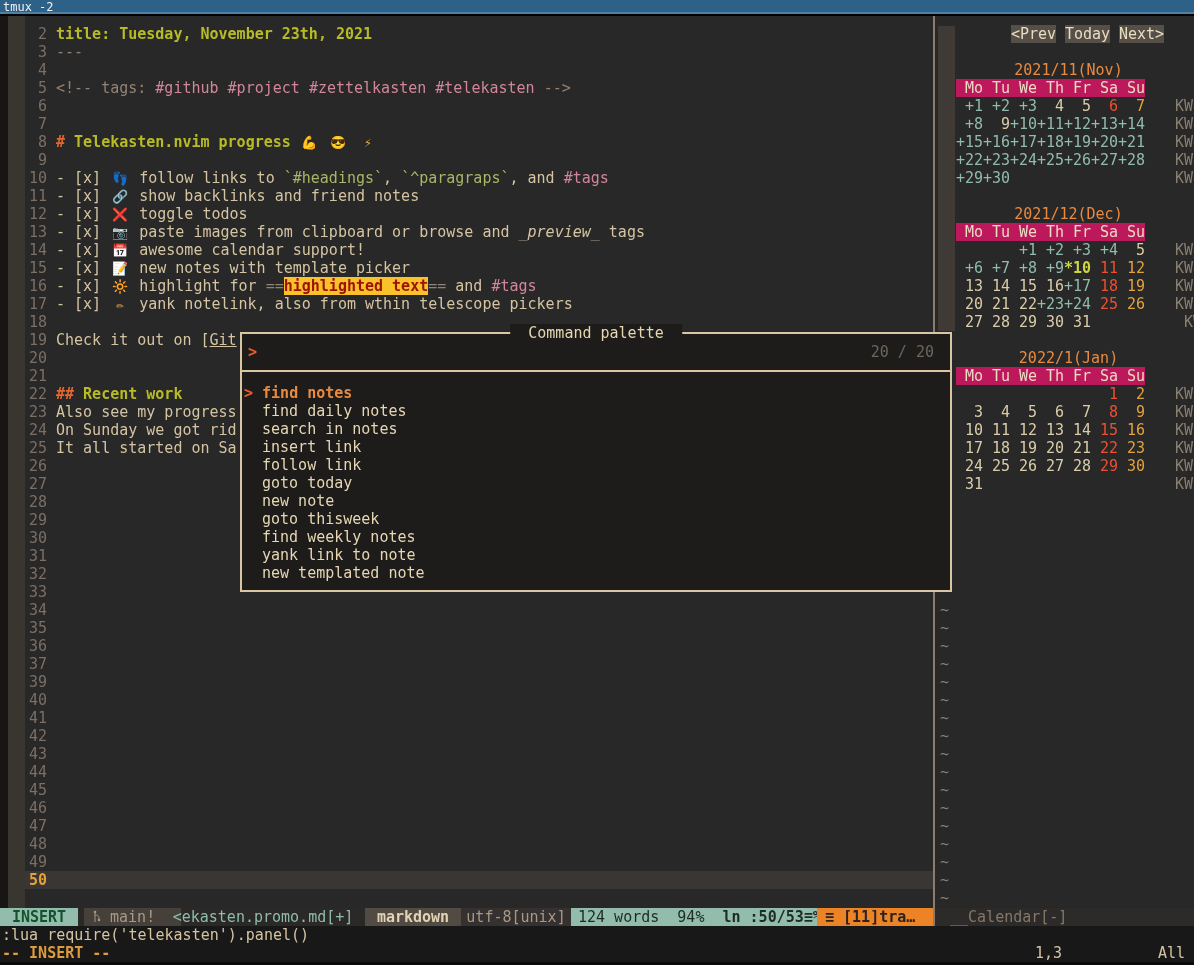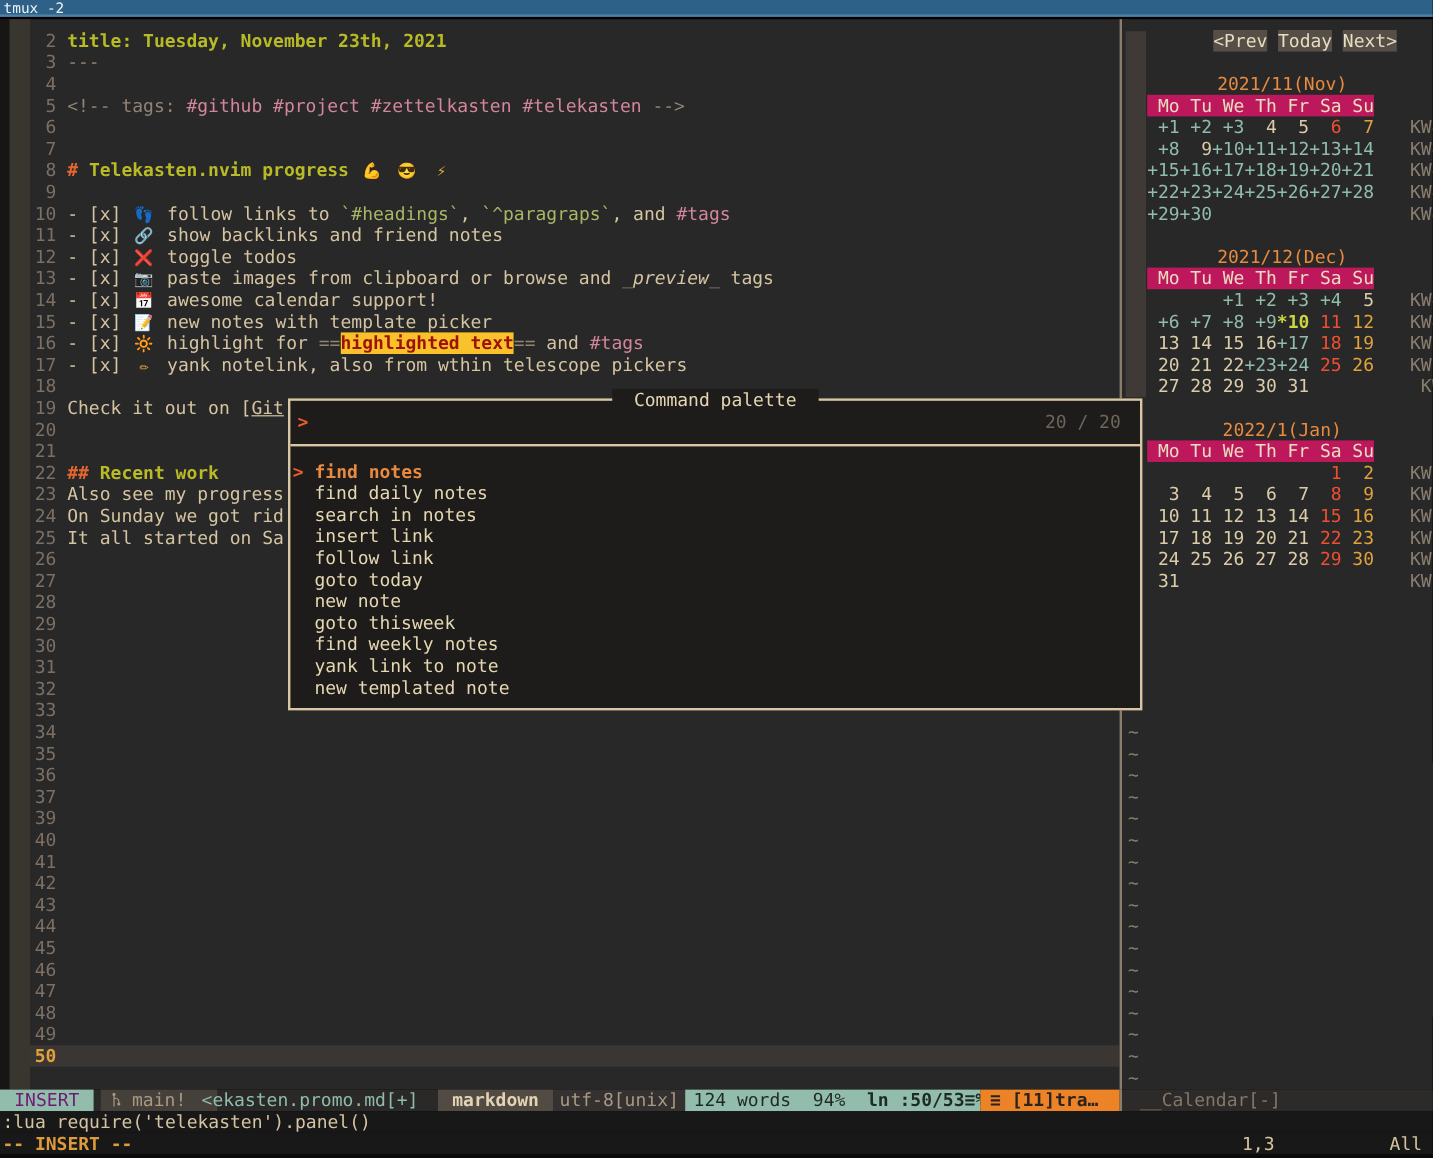--- a/index.html
+++ b/index.html
@@ -58,23 +58,23 @@
   #prompt-gt{color:#ea5a2e;font-weight:bold;padding-left:6px;}
   #pal-counter{position:absolute;right:16px;top:0;color:#6e655b;}
   #pal-list{padding-top:12px;}
   .pal-item{height:18px;padding-left:20px;color:#e6d7b2;white-space:pre;}
   .pal-item.sel{padding-left:2px;}
   .pal-item.sel .ptr{color:#ea5a2e;font-weight:bold;}
   .pal-item.sel .lbl{color:#ea8a3f;font-weight:bold;}
   
   #statusline{left:0;top:908px;width:1194px;height:18px;background:#2b2928;}
   #statusline>div{position:absolute;top:0;height:18px;white-space:pre;box-sizing:border-box;}
-  #st-mode{left:0;width:78px;background:#92bcab;color:#701a75;font-weight:normal;text-align:center;}
+  #st-mode{left:0;width:78px;background:#92bcab;color:#14532d;font-weight:bold;text-align:center;}
   #st-branch{left:84px;width:97px;background:#46403a;color:#a89984;padding-left:8px;}
-  #st-file{left:160px;width:198px;color:#8fbcab;padding-left:8px;}
+  #st-file{left:160px;width:198px;color:#8fbcab;padding-left:8px;text-align:center;}
   #st-ft{left:365px;width:96px;background:#524b44;color:#e2d3b3;font-weight:bold;text-align:center;}
   #st-enc{left:461px;width:110px;background:#343130;color:#a89984;text-align:center;}
   #st-words{left:571px;width:246px;background:#92bcab;color:#1e2a26;padding-left:7px;}
   #st-words b{font-weight:bold;}
   #st-trail{left:817px;width:116px;background:#ec8327;color:#2c2220;font-weight:bold;padding-left:8px;}
   #st-sep{left:933px;width:2px;background:#8a7d6b;}
   #st-cal{left:935px;width:259px;background:#2d2b29;color:#847767;padding-left:15px;}
   
   #cmdline{left:0;top:926px;width:1194px;height:18px;background:#191818;color:#d5c4a1;padding-left:2px;white-space:pre;box-sizing:border-box;}
   #modeline{left:0;top:944px;width:1194px;height:18px;background:#191818;}

